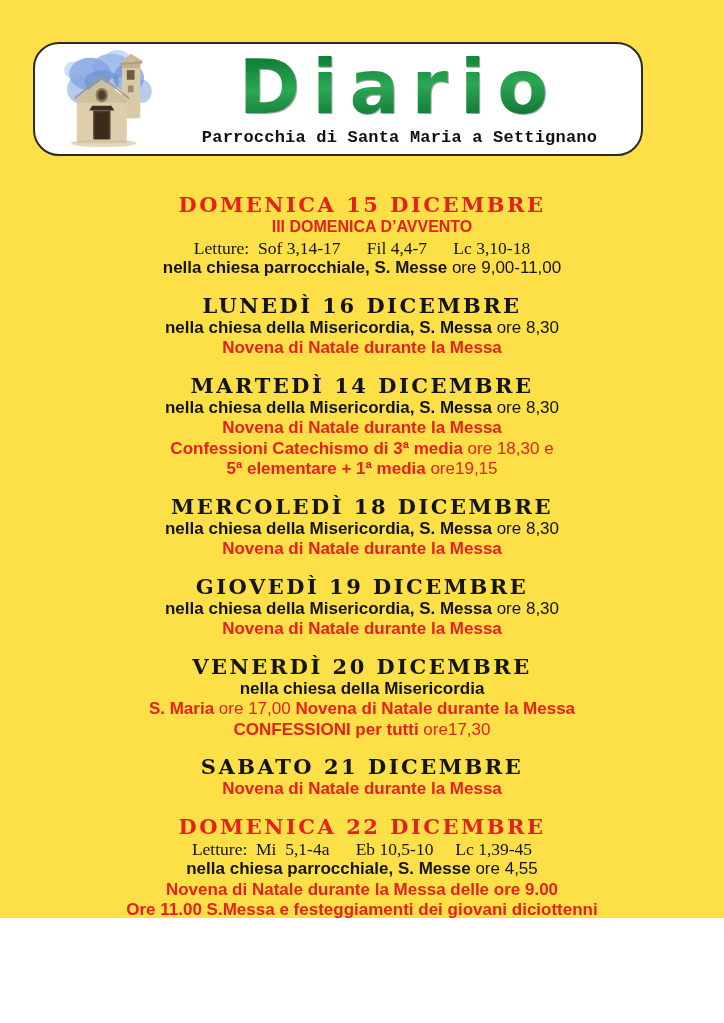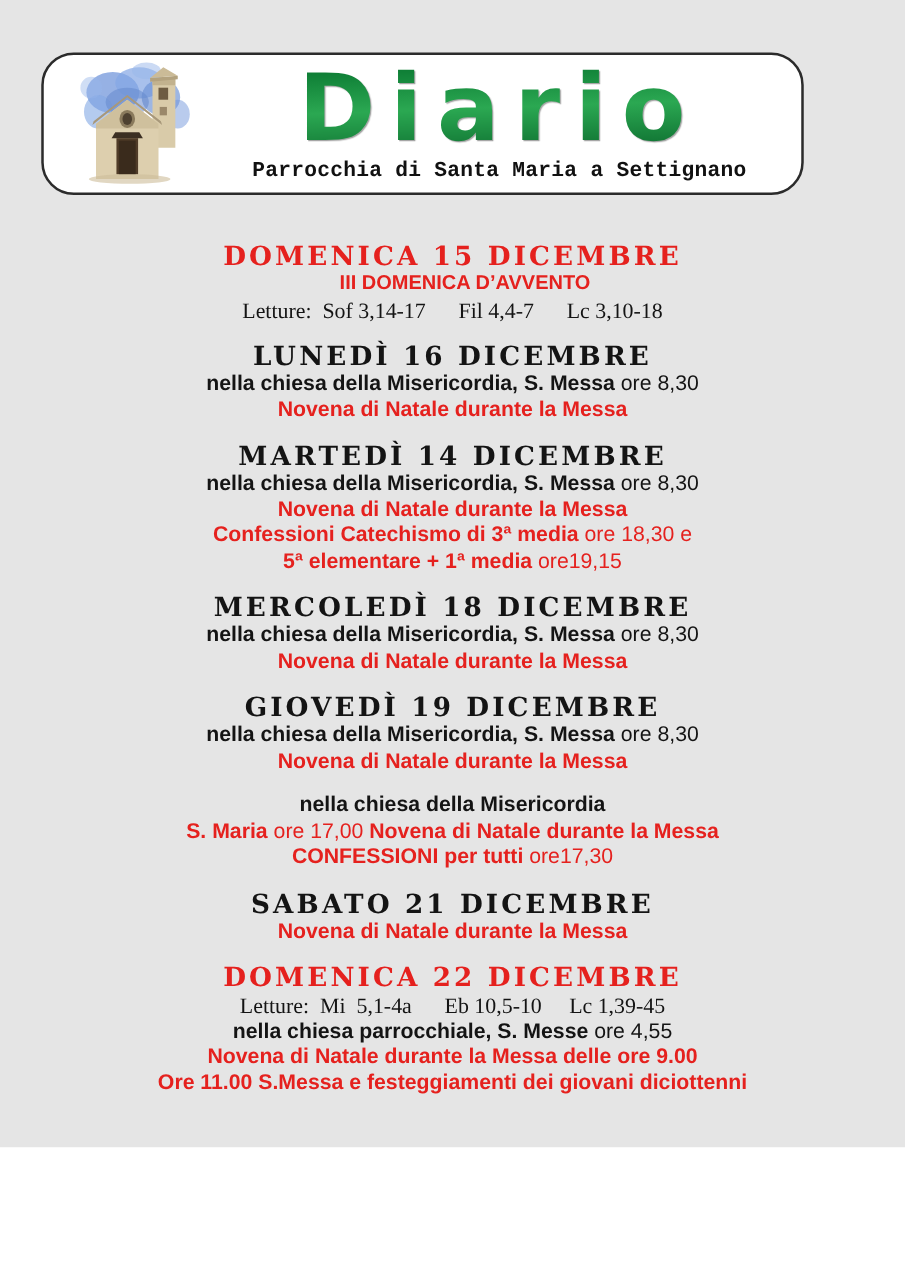--- a/index.html
+++ b/index.html
@@ -3,21 +3,21 @@
 <meta charset="utf-8">
 <style>
   :root{
     --red:#e5211e;
     --ink:#141414;
   }
   html,body{margin:0;padding:0;background:#ffffff;}
   .page{
     position:relative;
     width:724px;height:918px;
-    background:#e5e5e5;
+    background:#fde047;
     font-family:"Liberation Sans",sans-serif;
     color:var(--ink);
     overflow:hidden;
   }
   .header-box{
     position:absolute;left:33px;top:42px;
     width:610px;height:114px;
     border:2px solid #2b2b2b;
     border-radius:26px;
     display:flex;align-items:center;
@@ -127,20 +127,21 @@
       <div class="diario-title">Diario</div>
       <div class="subtitle">Parrocchia di Santa Maria a Settignano</div>
     </div>
   </div>
 
   <div class="content">
       <div class="section">
         <div class="heading red">DOMENICA 15 DICEMBRE</div>
         <div class="line subheading"><span class="b red">III DOMENICA D’AVVENTO</span></div>
         <div class="line letture"><span>Letture:  Sof 3,14-17      Fil 4,4-7      Lc 3,10-18</span></div>
+        <div class="line body"><span class="b ">nella chiesa parrocchiale, S. Messe</span><span> ore 9,00-11,00</span></div>
       </div>
       <div class="section">
         <div class="heading ">LUNEDÌ 16 DICEMBRE</div>
         <div class="line body"><span class="b ">nella chiesa della Misericordia, S. Messa</span><span> ore 8,30</span></div>
         <div class="line body"><span class="b red">Novena di Natale durante la Messa</span></div>
       </div>
       <div class="section">
         <div class="heading ">MARTEDÌ 14 DICEMBRE</div>
         <div class="line body"><span class="b ">nella chiesa della Misericordia, S. Messa</span><span> ore 8,30</span></div>
         <div class="line body"><span class="b red">Novena di Natale durante la Messa</span></div>
@@ -151,20 +152,21 @@
         <div class="heading ">MERCOLEDÌ 18 DICEMBRE</div>
         <div class="line body"><span class="b ">nella chiesa della Misericordia, S. Messa</span><span> ore 8,30</span></div>
         <div class="line body"><span class="b red">Novena di Natale durante la Messa</span></div>
       </div>
       <div class="section">
         <div class="heading ">GIOVEDÌ 19 DICEMBRE</div>
         <div class="line body"><span class="b ">nella chiesa della Misericordia, S. Messa</span><span> ore 8,30</span></div>
         <div class="line body"><span class="b red">Novena di Natale durante la Messa</span></div>
       </div>
       <div class="section">
+        <div class="heading ">VENERDÌ 20 DICEMBRE</div>
         <div class="line body"><span class="b ">nella chiesa della Misericordia</span></div>
         <div class="line body"><span class="b red">S. Maria</span><span class="red"> ore 17,00 </span><span class="b red">Novena di Natale durante la Messa</span></div>
         <div class="line body"><span class="b red">CONFESSIONI per tutti</span><span class="red"> ore17,30</span></div>
       </div>
       <div class="section">
         <div class="heading ">SABATO 21 DICEMBRE</div>
         <div class="line body"><span class="b red">Novena di Natale durante la Messa</span></div>
       </div>
       <div class="section">
         <div class="heading red">DOMENICA 22 DICEMBRE</div>

